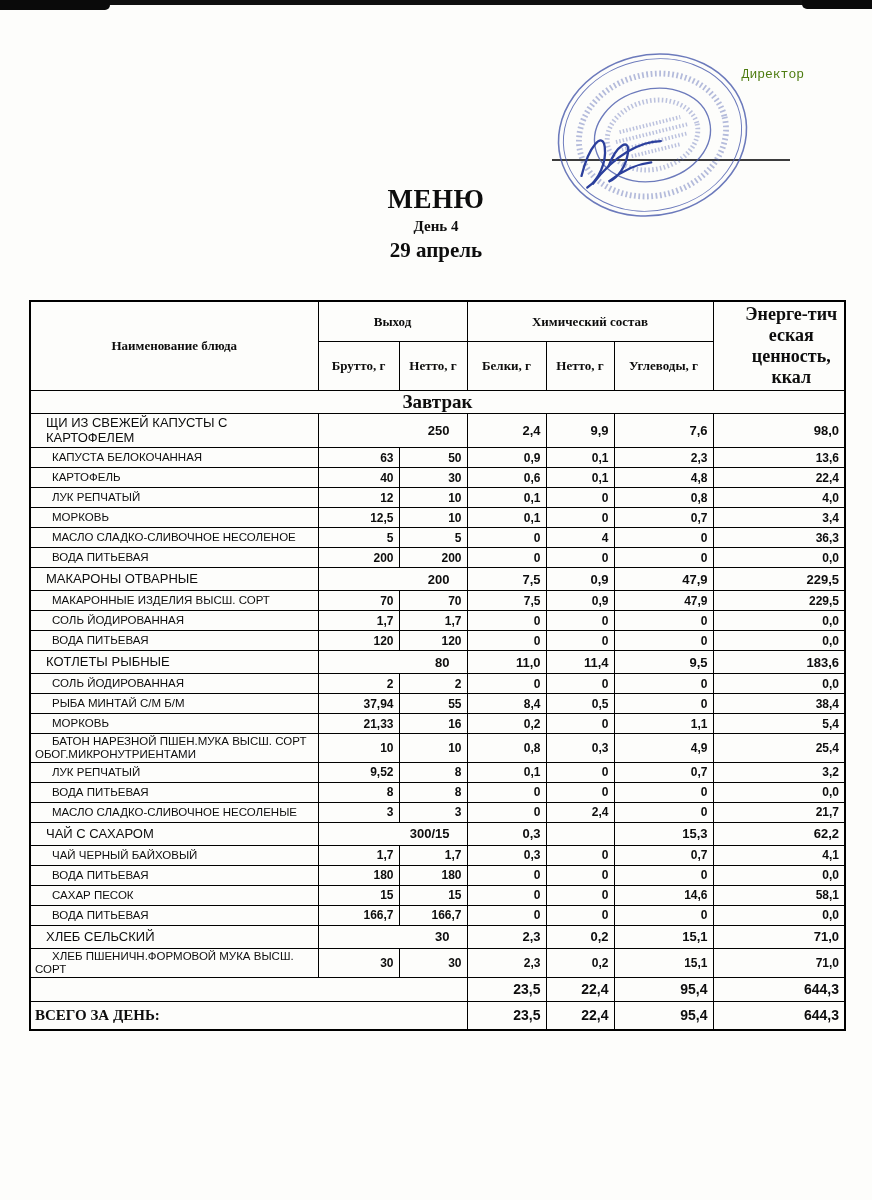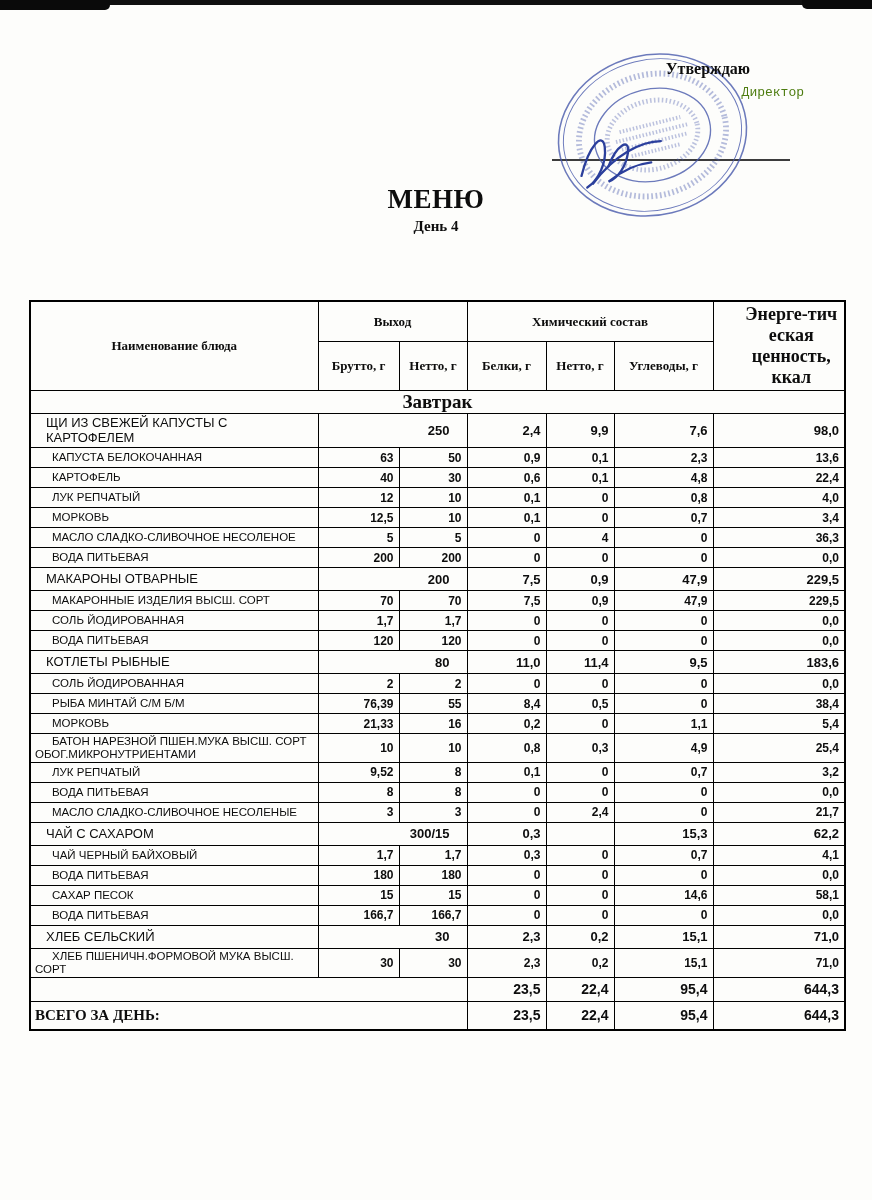--- a/index.html
+++ b/index.html
@@ -80,27 +80,27 @@
 
   <svg class="signature" viewBox="0 0 170 95">
     <g fill="none" stroke-width="2.4" stroke-linecap="round" stroke="#2b3f9c">
       <path d="M22 66 C30 34 44 20 46 36 C48 52 40 70 28 78"></path>
       <path d="M50 56 C58 34 72 26 70 42 C68 56 60 68 50 72 C62 62 76 54 94 52"></path>
       <path d="M34 74 C56 44 84 30 104 30"></path>
     </g>
   </svg>
 
   <div class="approval">
-    <div class="approve-label">Утверждаю</div>
     <div class="approve-role">Директор</div>
   </div>
 
   <div class="titles">
     <div class="title-main">МЕНЮ</div>
     <div class="title-day">День 4</div>
+    <div class="title-date">29 апрель</div>
   </div>
 
   <table class="menu-table">
     <colgroup>
       <col style="width:288px">
         <col style="width:81px">
         <col style="width:68px">
       <col style="width:79px">
         <col style="width:68px">
         <col style="width:99px">
@@ -235,21 +235,21 @@
           <td class="name">СОЛЬ ЙОДИРОВАННАЯ</td>
           <td class="num">2</td>
           <td class="num">2</td>
           <td class="num">0</td>
           <td class="num">0</td>
           <td class="num">0</td>
           <td class="num">0,0</td>
         </tr>
         <tr class="ing-row">
           <td class="name">РЫБА МИНТАЙ С/М Б/М</td>
-          <td class="num">76,39</td>
+          <td class="num">37,94</td>
           <td class="num">55</td>
           <td class="num">8,4</td>
           <td class="num">0,5</td>
           <td class="num">0</td>
           <td class="num">38,4</td>
         </tr>
         <tr class="ing-row">
           <td class="name">МОРКОВЬ</td>
           <td class="num">21,33</td>
           <td class="num">16</td>

